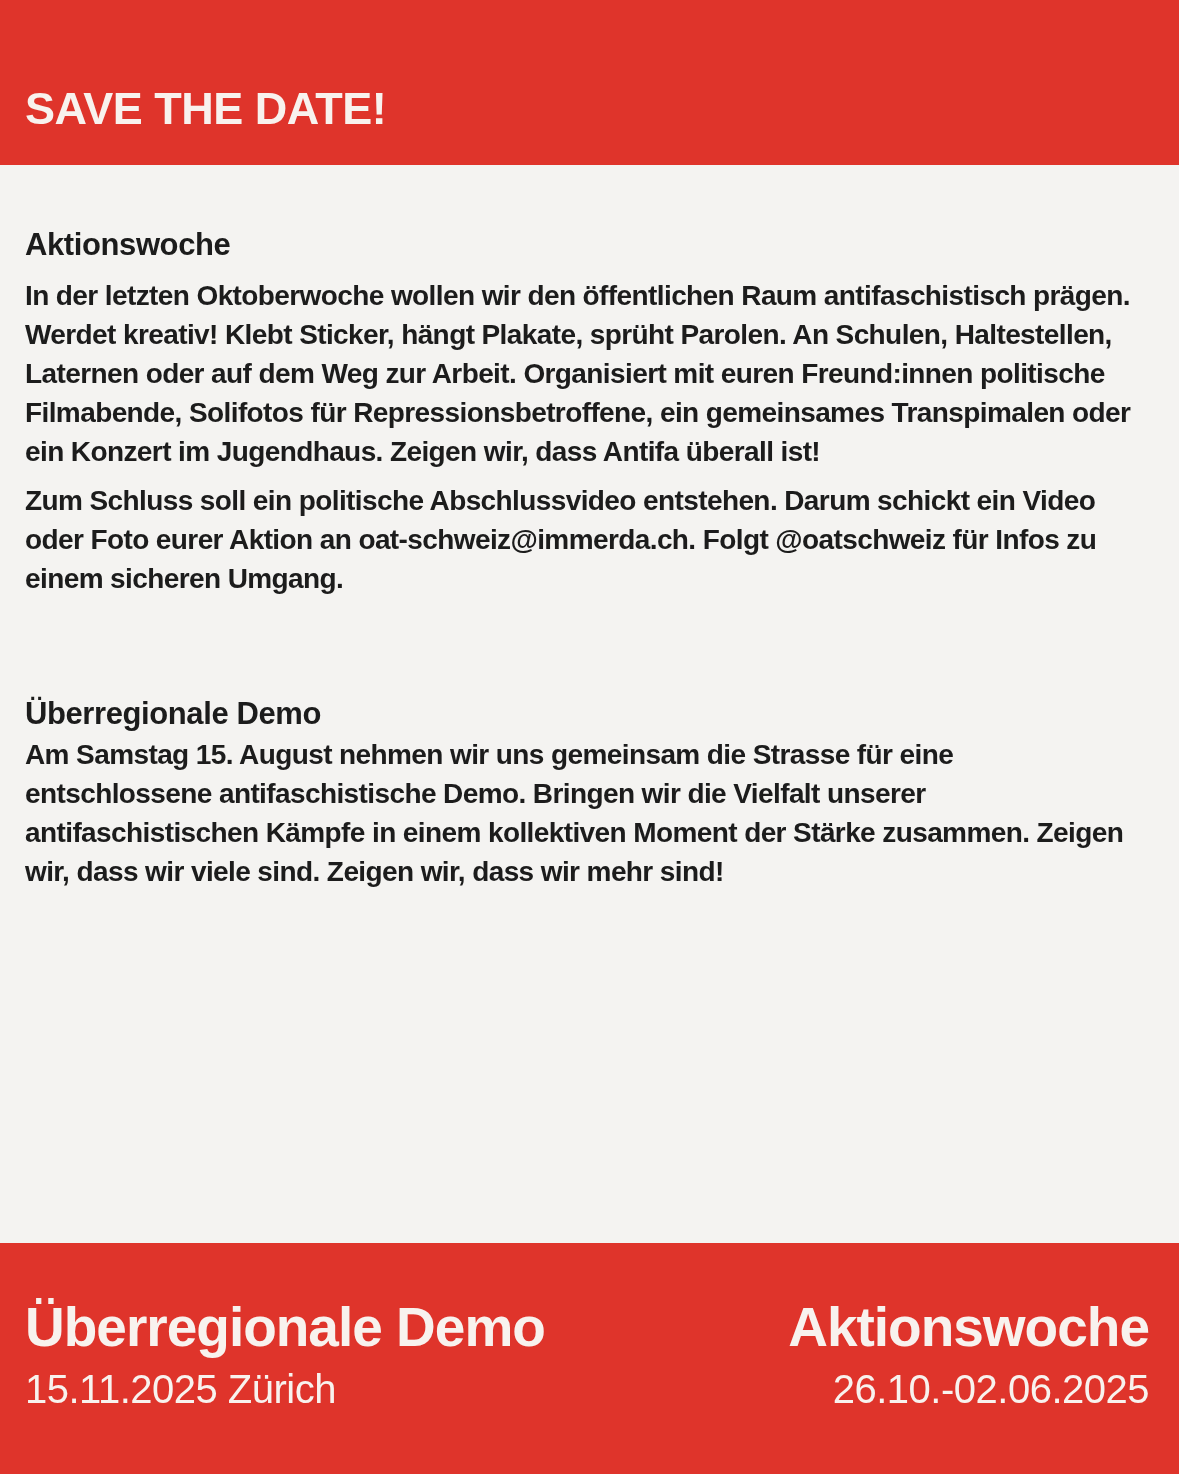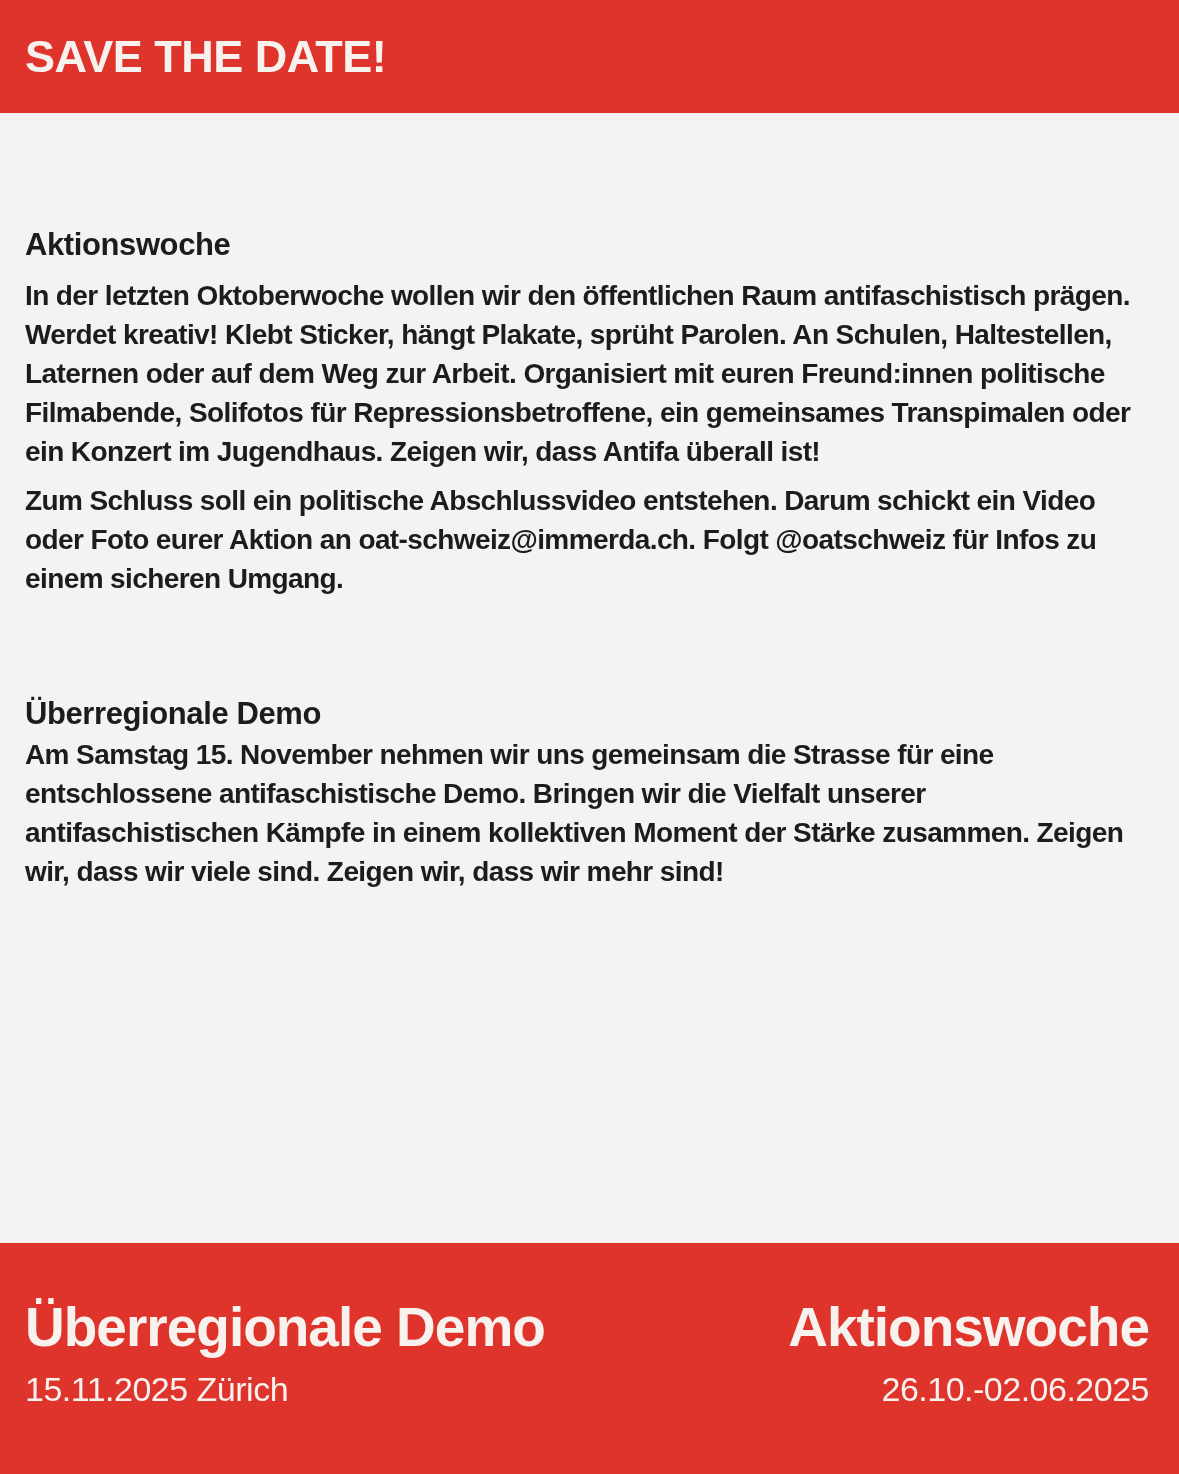--- a/index.html
+++ b/index.html
@@ -20,21 +20,21 @@
     height: 1474px;
     background: var(--bg);
     overflow: hidden;
     color: var(--ink);
   }
 
   
   .band-top {
     position: absolute;
     top: 0; left: 0; right: 0;
-    height: 113px;
+    height: 165px;
     background: var(--red);
     display: flex;
     align-items: flex-end;
     padding: 0 25px 34px 25px;
   }
   .poster-title {
     color: var(--band-text);
     font-size: 45px;
     font-weight: 700;
     letter-spacing: -0.5px;
@@ -83,21 +83,21 @@
   }
   .footer-block { display: flex; flex-direction: column; }
   .footer-block.right { text-align: right; }
   .footer-title {
     font-size: 55px;
     font-weight: 700;
     letter-spacing: -1px;
     line-height: 64px;
   }
   .footer-date {
-    font-size: 34px;
+    font-size: 40px;
     font-weight: 400;
     letter-spacing: -0.5px;
     line-height: 52px;
     margin-top: 4px;
   }
 </style>
 </head>
 <body>
 
 <div class="poster">
@@ -111,21 +111,21 @@
     <section class="section-1">
       <h2 class="section-heading">Aktionswoche</h2>
       <p>In der letzten Oktoberwoche wollen wir den öffentlichen Raum antifaschistisch prägen. Werdet kreativ! Klebt Sticker, hängt Plakate, sprüht Parolen. An Schulen, Haltestellen, Laternen oder auf dem Weg zur Arbeit. Organisiert mit euren Freund:innen politische Filmabende, Solifotos für Repressionsbetroffene, ein gemeinsames Transpimalen oder ein Konzert im Jugendhaus. Zeigen wir, dass Antifa überall ist!</p>
       <p>Zum Schluss soll ein politische Abschlussvideo entstehen. Darum schickt ein Video oder Foto eurer Aktion an oat-schweiz@immerda.ch. Folgt @oatschweiz für Infos zu einem sicheren Umgang.</p>
     </section>
 
     <div class="section-gap"></div>
 
     <section class="section-2">
       <h2 class="section-heading">Überregionale Demo</h2>
-      <p>Am Samstag 15. November nehmen wir uns gemeinsam die Strasse für eine entschlossene antifaschistische Demo. Bringen wir die Vielfalt unserer antifaschistischen Kämpfe in einem kollektiven Moment der Stärke zusammen. Zeigen wir, dass wir viele sind. Zeigen wir, dass wir mehr sind!</p>
+      <p>Am Samstag 15. August nehmen wir uns gemeinsam die Strasse für eine entschlossene antifaschistische Demo. Bringen wir die Vielfalt unserer antifaschistischen Kämpfe in einem kollektiven Moment der Stärke zusammen. Zeigen wir, dass wir viele sind. Zeigen wir, dass wir mehr sind!</p>
     </section>
 
   </main>
 
   <footer class="band-bottom">
     <div class="footer-block left">
       <div class="footer-title">Überregionale Demo</div>
       <div class="footer-date">15.11.2025 Zürich</div>
     </div>
     <div class="footer-block right">

